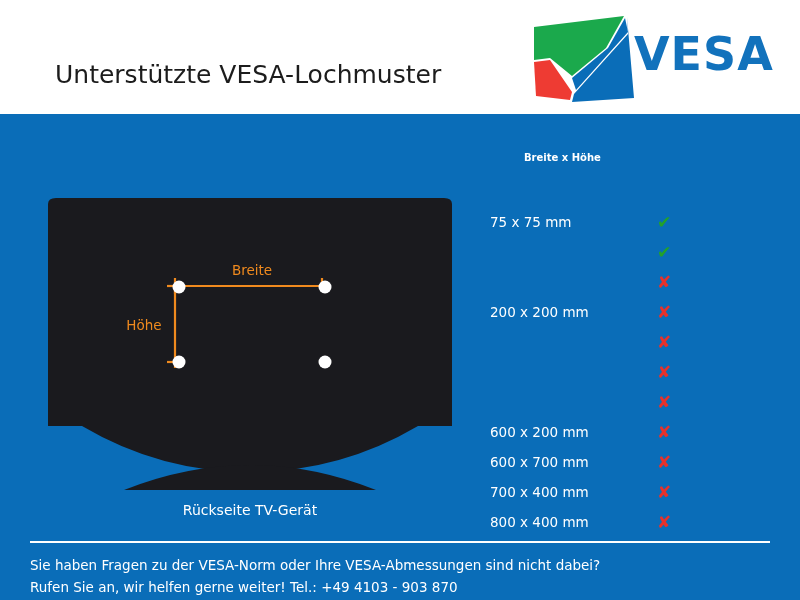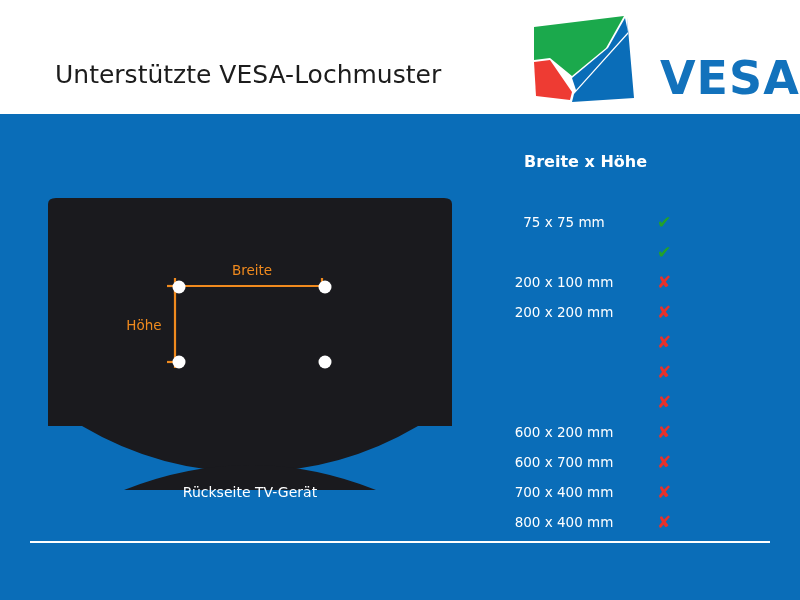--- a/index.html
+++ b/index.html
@@ -49,29 +49,28 @@
   }
   #logo-mark {
     position: absolute;
     left: 0px;
     top: 0px;
     width: 112px;
     height: 90px;
   }
   #logo-wordmark {
     position: absolute;
-    left: 132px;
+    left: 106px;
     top: 14px;
     font-size: 46px;
     font-weight: 700;
     color: #1272BC;
     letter-spacing: 1px;
     line-height: 52px;
     font-family: "DejaVu Sans", "Liberation Sans", sans-serif;
-    margin-top: 24px;
   }
 
   
   #body-panel {
     position: absolute;
     left: 0;
     top: 114px;
     width: 800px;
     height: 486px;
     background: #0A6DB8;
@@ -82,61 +81,61 @@
     position: absolute;
     left: 40px;
     top: 76px;
     width: 420px;
     height: 340px;
   }
   #tv-svg { display: block; }
   #tv-caption {
     position: absolute;
     left: 0px;
-    top: 294px;
+    top: 312px;
     width: 420px;
     text-align: center;
     font-size: 14px;
     color: #FFFFFF;
     white-space: nowrap;
   }
 
   
   #size-table {
     position: absolute;
     left: 490px;
     top: 38px;
     width: 220px;
   }
   #table-header {
     position: absolute;
     left: 34px;
     top: 0px;
-    font-size: 16px;
+    font-size: 10px;
     font-weight: 700;
     color: #FFFFFF;
     white-space: nowrap;
   }
   #table-rows {
     position: absolute;
     left: 0px;
     top: 55px;
     width: 220px;
   }
   .table-row {
     position: relative;
     height: 30px;
     line-height: 30px;
   }
   .row-label {
     position: absolute;
     left: 0px;
     top: 0px;
     width: 148px;
-    text-align: center;
+    text-align: left;
     font-size: 13.5px;
     color: #FFFFFF;
     white-space: nowrap;
   }
   .row-mark {
     position: absolute;
     left: 162px;
     top: 0px;
     width: 24px;
     text-align: center;
@@ -239,21 +238,20 @@
       <div id="table-header">Breite x Höhe</div>
       <div id="table-rows">
           <div class="table-row">
             <div class="row-label">75 x 75 mm</div>
             <div class="row-mark mark-yes">✔</div>
           </div>
           <div class="table-row">
             <div class="row-mark mark-yes">✔</div>
           </div>
           <div class="table-row">
-            <div class="row-label">200 x 100 mm</div>
             <div class="row-mark mark-no">✘</div>
           </div>
           <div class="table-row">
             <div class="row-label">200 x 200 mm</div>
             <div class="row-mark mark-no">✘</div>
           </div>
           <div class="table-row">
             <div class="row-mark mark-no">✘</div>
           </div>
           <div class="table-row">
@@ -275,15 +273,19 @@
             <div class="row-mark mark-no">✘</div>
           </div>
           <div class="table-row">
             <div class="row-label">800 x 400 mm</div>
             <div class="row-mark mark-no">✘</div>
           </div>
         </div>
     </div>
 
     <div id="footer-divider"></div>
+    <div id="footer-text">
+      <div class="footer-line">Sie haben Fragen zu der VESA-Norm oder Ihre VESA-Abmessungen sind nicht dabei?</div>
+      <div class="footer-line">Rufen Sie an, wir helfen gerne weiter! Tel.: +49 4103 - 903 870</div>
+    </div>
 
   </div>
 </div>
 
 </body></html>

